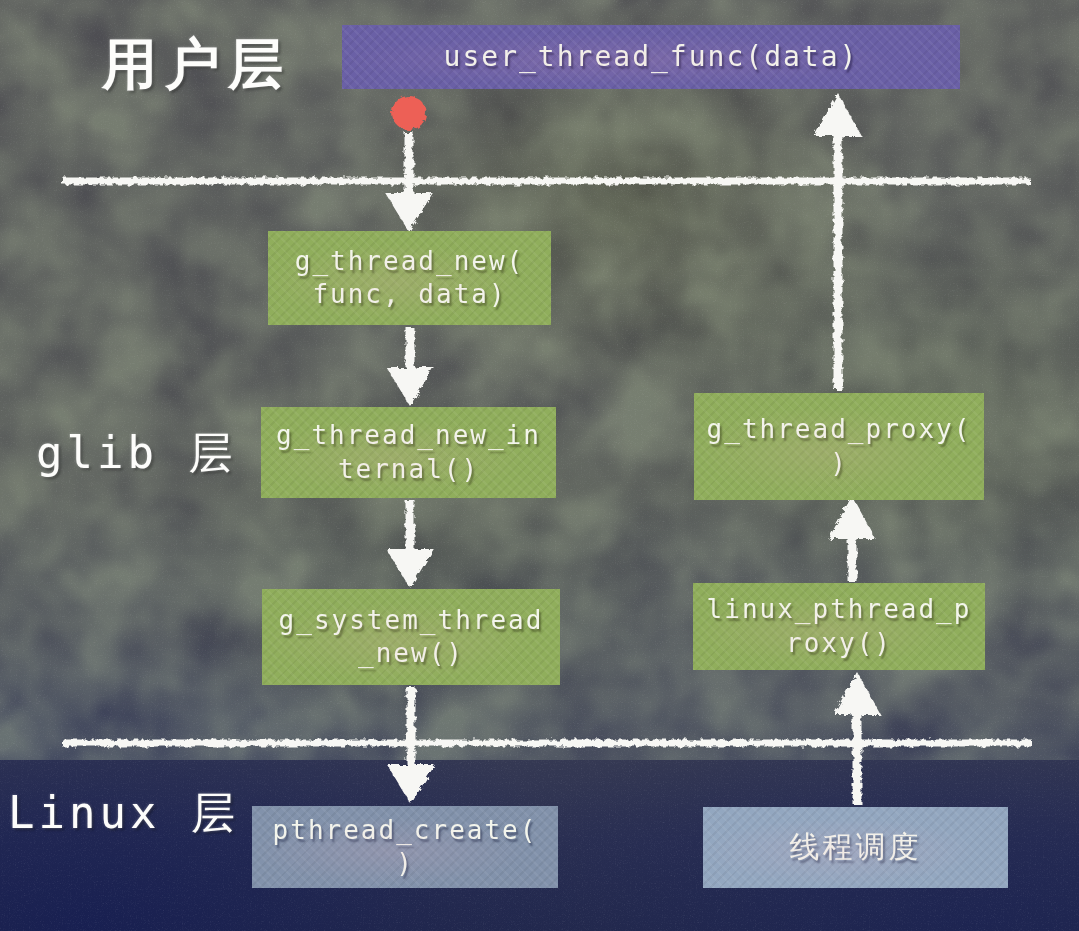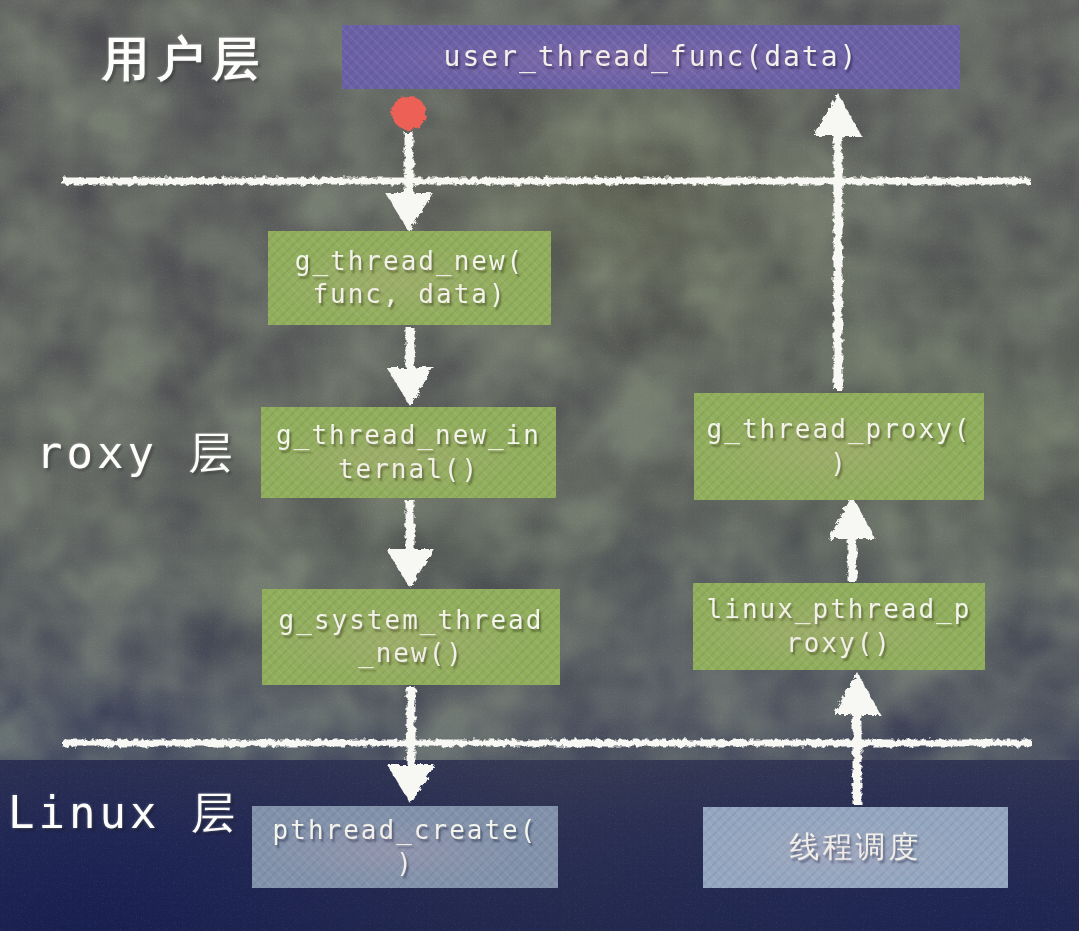--- a/index.html
+++ b/index.html
@@ -34,21 +34,21 @@
   .node-purple::after,.node-green::after,.node-blue::after,.node-blue2::after{
     content:"";position:absolute;inset:0;pointer-events:none;
     background:radial-gradient(ellipse 60% 55% at 45% 55%, rgba(235,170,190,0.14), transparent 75%);
   }
   .mono-box{font-size:26px;}
   .layer-label{
     position:absolute;color:#fdfdfb;
     text-shadow:0 0 3px rgba(255,255,255,0.35), 2px 2px 3px rgba(0,0,0,0.4);
     white-space:nowrap;
   }
-  .label-cjk{font-family:Liberation Serif, serif;font-weight:bold;font-size:47px;letter-spacing:8px;}
+  .label-cjk{font-family:Liberation Serif, serif;font-weight:bold;font-size:55px;letter-spacing:8px;}
   .label-mono{font-family:"DejaVu Sans Mono","Liberation Mono",monospace;font-size:44px;letter-spacing:4px;}
 </style>
 </head>
 <body>
 
 <div class="canvas">
 
   <svg class="bg-svg" viewBox="0 0 1079 931" aria-hidden="true">
     <defs>
       <filter id="mottle" x="0" y="0" width="100%" height="100%">
@@ -104,21 +104,21 @@
       <g>
         <line x1="857" y1="805" x2="857" y2="712" stroke-width="9"></line>
         <polygon points="857,674 835,714 879,714" stroke-width="2"></polygon>
       </g>
     </g>
 
     <circle cx="409" cy="113" r="17" fill="#ed6156" filter="url(#chalk)"></circle>
   </svg>
 
   <div class="layer-label label-cjk" style="left:102px;top:28px;">用户层</div>
-  <div class="layer-label label-mono" style="left:36px;top:424px;">roxy 层</div>
+  <div class="layer-label label-mono" style="left:36px;top:424px;">glib 层</div>
   <div class="layer-label label-mono" style="left:8px;top:784px;">Linux 层</div>
 
   <div class="node node-purple mono-box" style="left:342px;top:25px;width:618px;height:64px;font-size:28px;">
     <span class="ln">user_thread_func(data)</span>
   </div>
 
   <div class="node node-green mono-box" style="left:268px;top:231px;width:283px;height:94px;">
     <span class="ln">g_thread_new(</span>
     <span class="ln">func, data)</span>
   </div>

